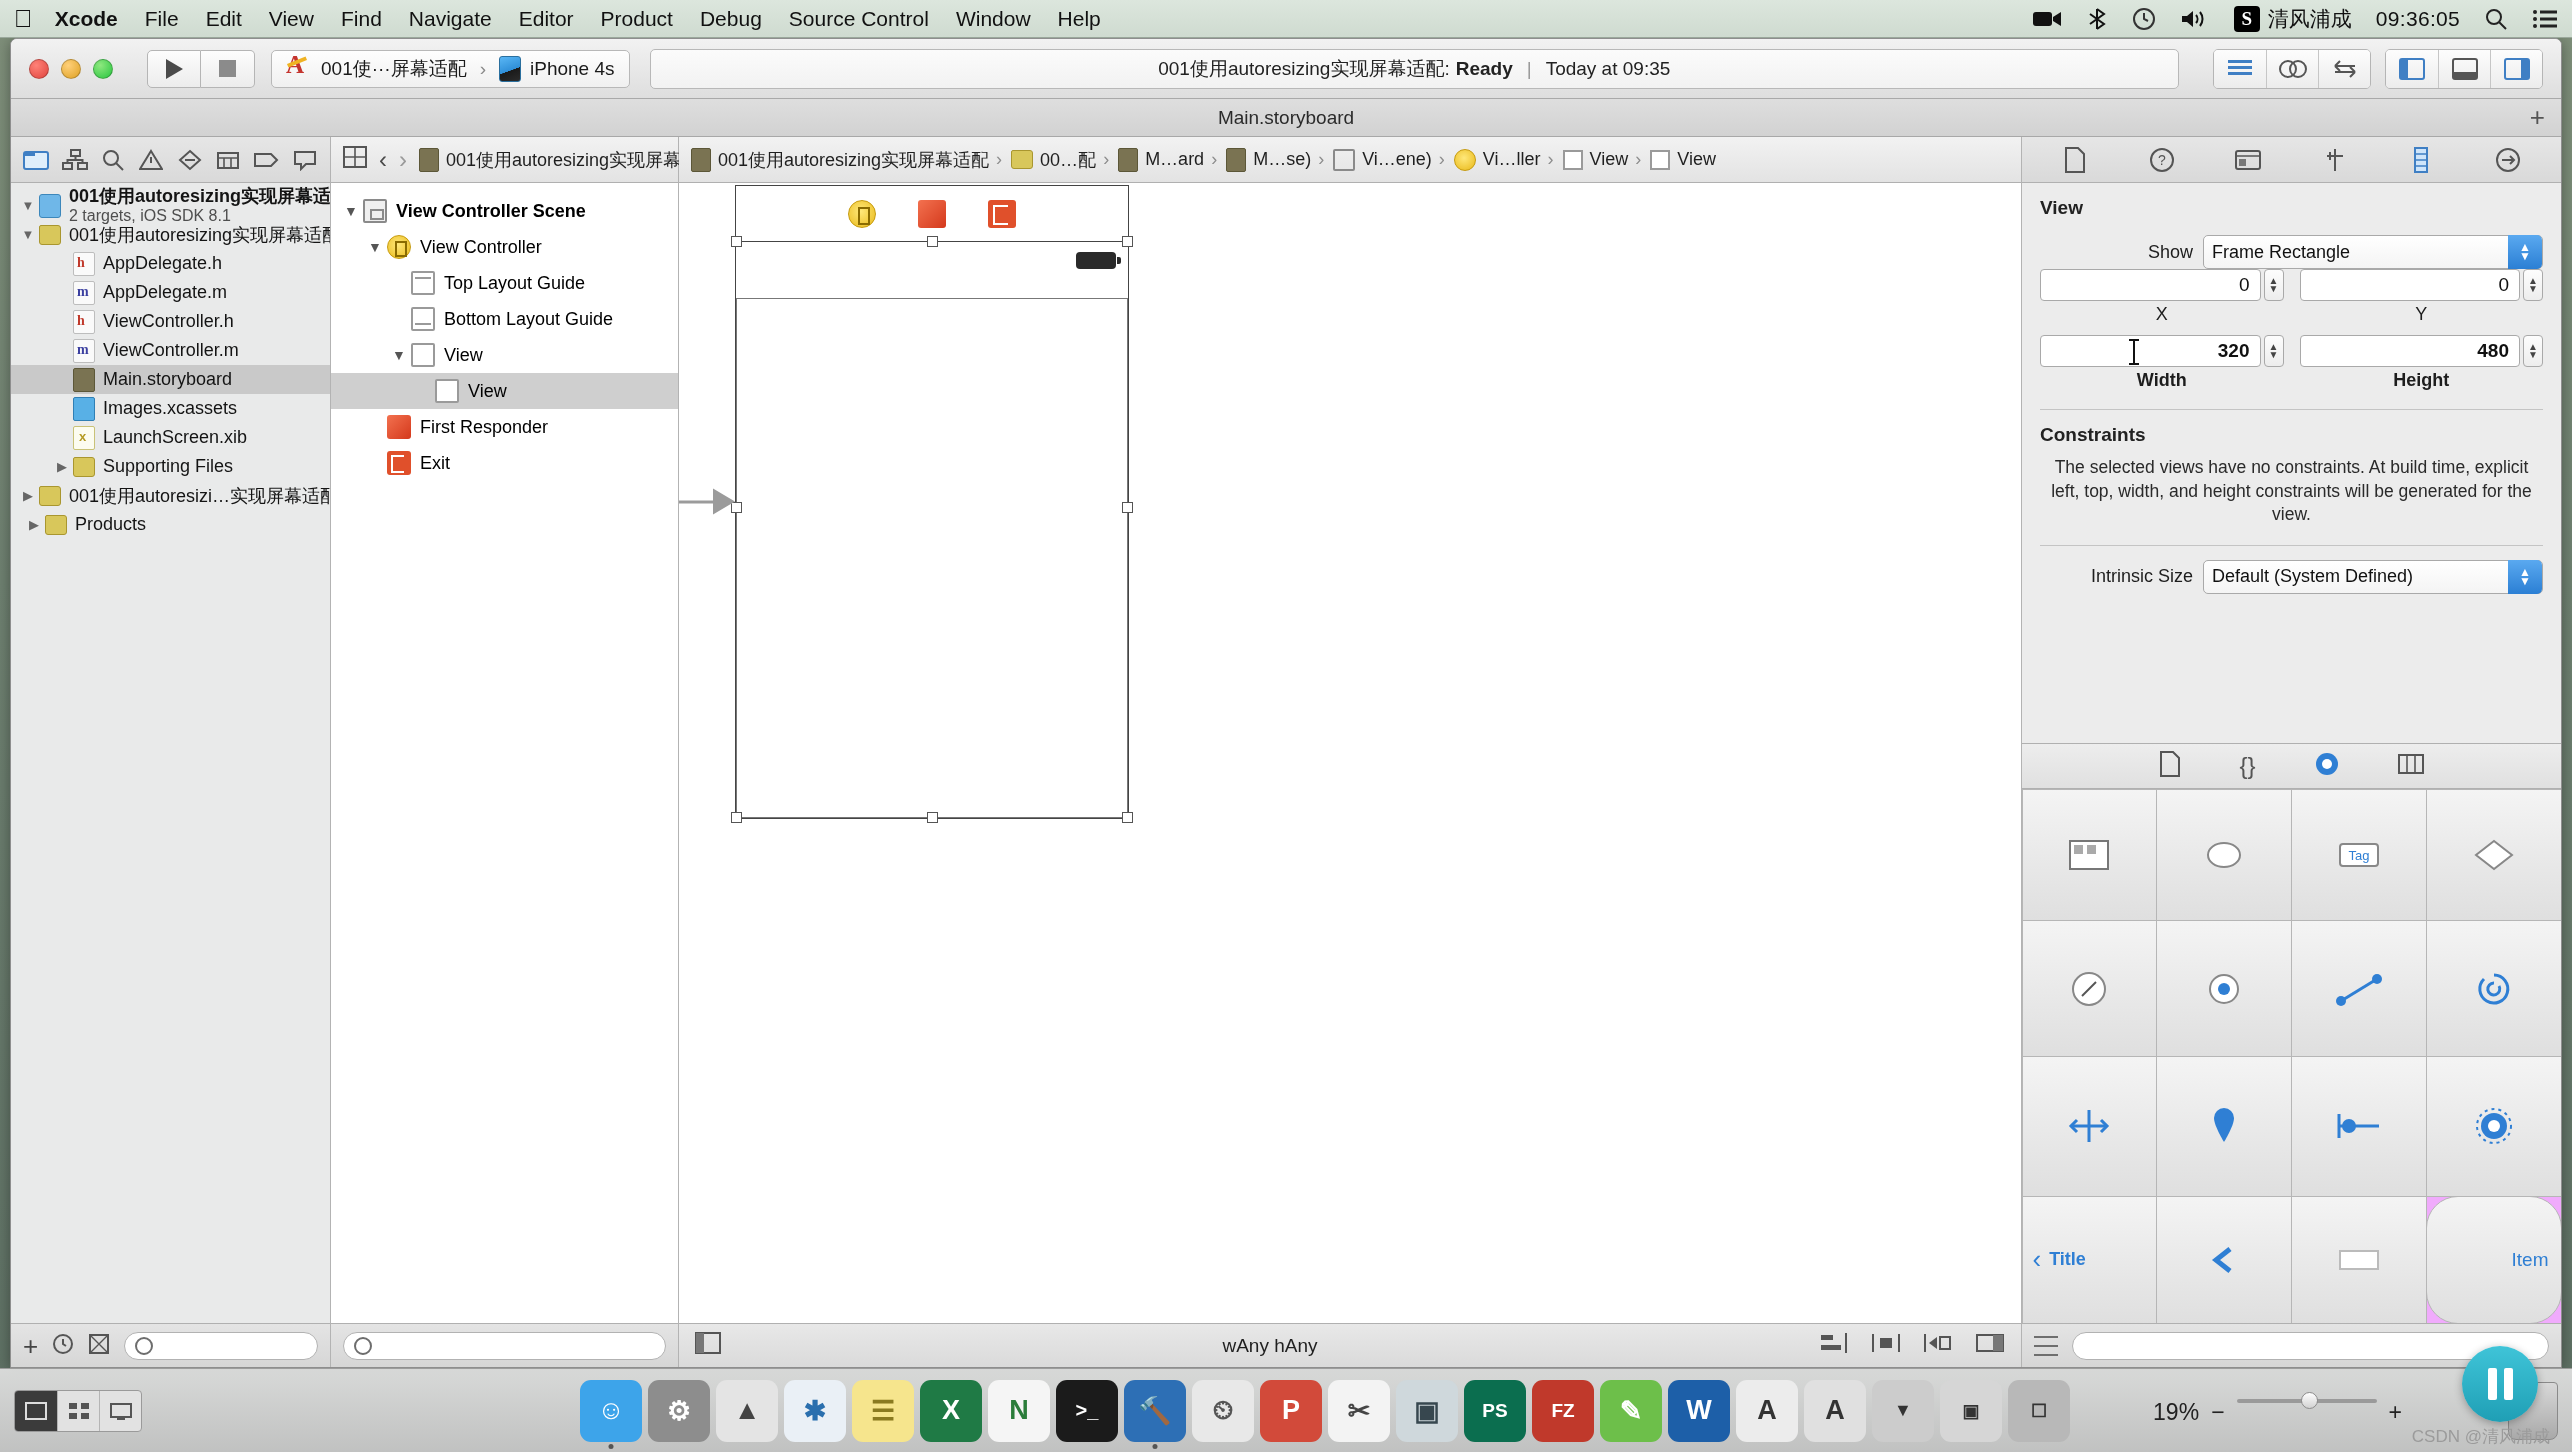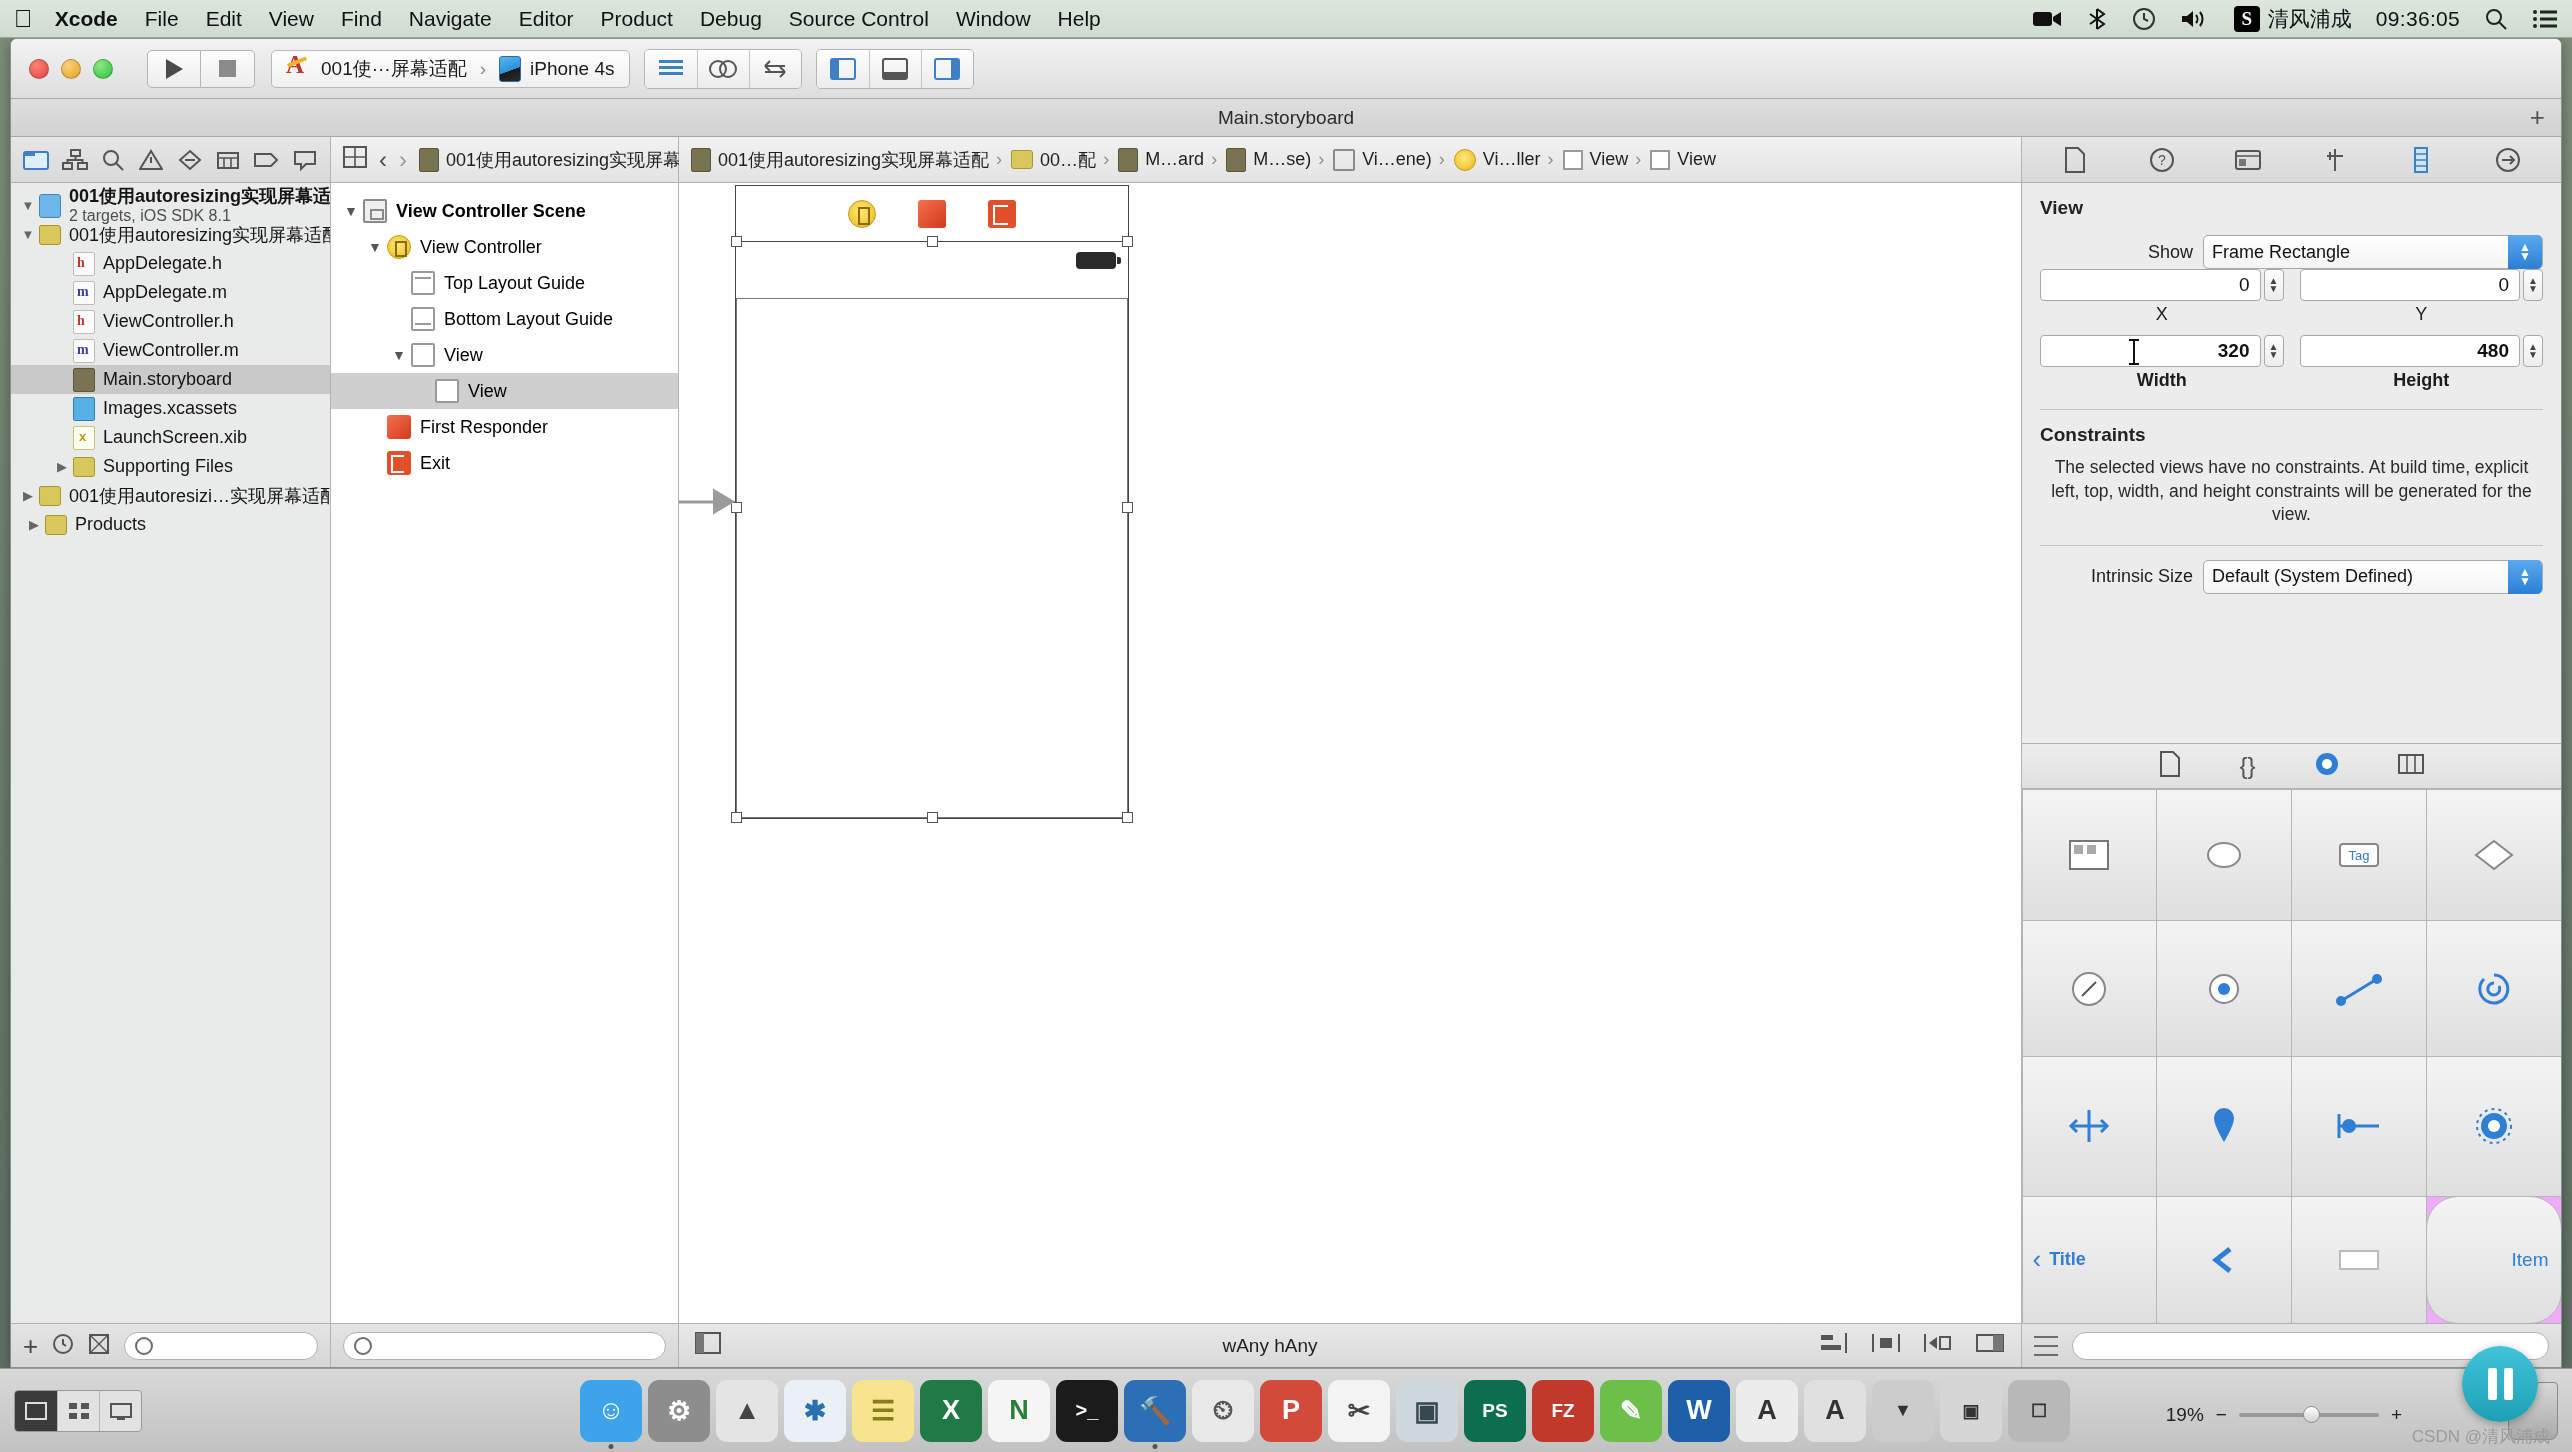--- a/index.html
+++ b/index.html
@@ -380,22 +380,22 @@
   .spaces > div { width: 42px; height: 40px; display:flex; align-items:center; justify-content:center; border-left:1px solid #b5b5b5; }
   .spaces > div:first-child { border-left: none; background: #3b3b3b; }
   .dock-apps { flex: 1; display: flex; align-items: flex-end; gap: 6px; justify-content: center; }
   .app { width: 62px; height: 62px; border-radius: 11px; display: flex; align-items: center; justify-content: center;
          font-size: 27px; color: #fff; font-weight: bold; position: relative; }
   .app .dot { position: absolute; bottom: -7px; left: 50%; transform: translateX(-50%); width: 5px; height: 5px; border-radius: 50%; background: #555; }
   .dock-right { display: flex; align-items: center; gap: 10px; margin-left: 20px; }
   .trash { width: 50px; height: 58px; background: linear-gradient(180deg,#d8d8d8,#a9a9a9); border-radius: 4px 4px 8px 8px; border: 1px solid #8a8a8a; }
 
   .zoomctl {
-    position: absolute; right: 170px; bottom: 26px; display: flex; align-items: center; gap: 12px;
-    font-size: 19px; color: #222; z-index: 61;
+    position: absolute; right: 170px; bottom: 26px; display: flex; align-items: flex-start; gap: 12px;
+    font-size: 23px; color: #222; z-index: 61;
   }
   .slider { width: 140px; height: 4px; background: #9a9a9a; border-radius: 2px; position: relative; }
   .slider .knob { position: absolute; left: 46%; top: -7px; width: 17px; height: 17px; border-radius: 50%;
     background: linear-gradient(180deg,#fff,#d2d2d2); border: 1px solid #8c8c8c; }
 
   .pause-btn {
     position: absolute; right: 34px; bottom: 30px; width: 76px; height: 76px; border-radius: 50%;
     background: linear-gradient(180deg,#3fc4d8,#1f9fb5); display: flex; align-items: center; justify-content: center;
     gap: 7px; z-index: 62; box-shadow: 0 2px 8px rgba(0,0,0,.3);
   }
@@ -489,20 +489,26 @@
       </div>
 
     <div class="scheme-box">
       <span class="xc-a"></span>
       <span>001使···屏幕适配</span>
       <span class="sep">›</span>
       <span class="sim-icon"></span>
       <span>iPhone 4s</span>
     </div>
 
+    <div class="status-bar">
+      <span>001使用autoresizing实现屏幕适配:</span>
+      <b>Ready</b>
+      <span class="divider">|</span>
+      <span>Today at 09:35</span>
+    </div>
 
     <div class="tb-right">
       <div class="seg">
         <div>
           <svg width="26" height="22" viewBox="0 0 26 22">
               <g fill="#3f7fc4">
                 <rect x="1" y="2" width="24" height="3"></rect>
                 <rect x="1" y="8" width="24" height="3"></rect>
                 <rect x="1" y="14" width="24" height="3"></rect>
               </g>

